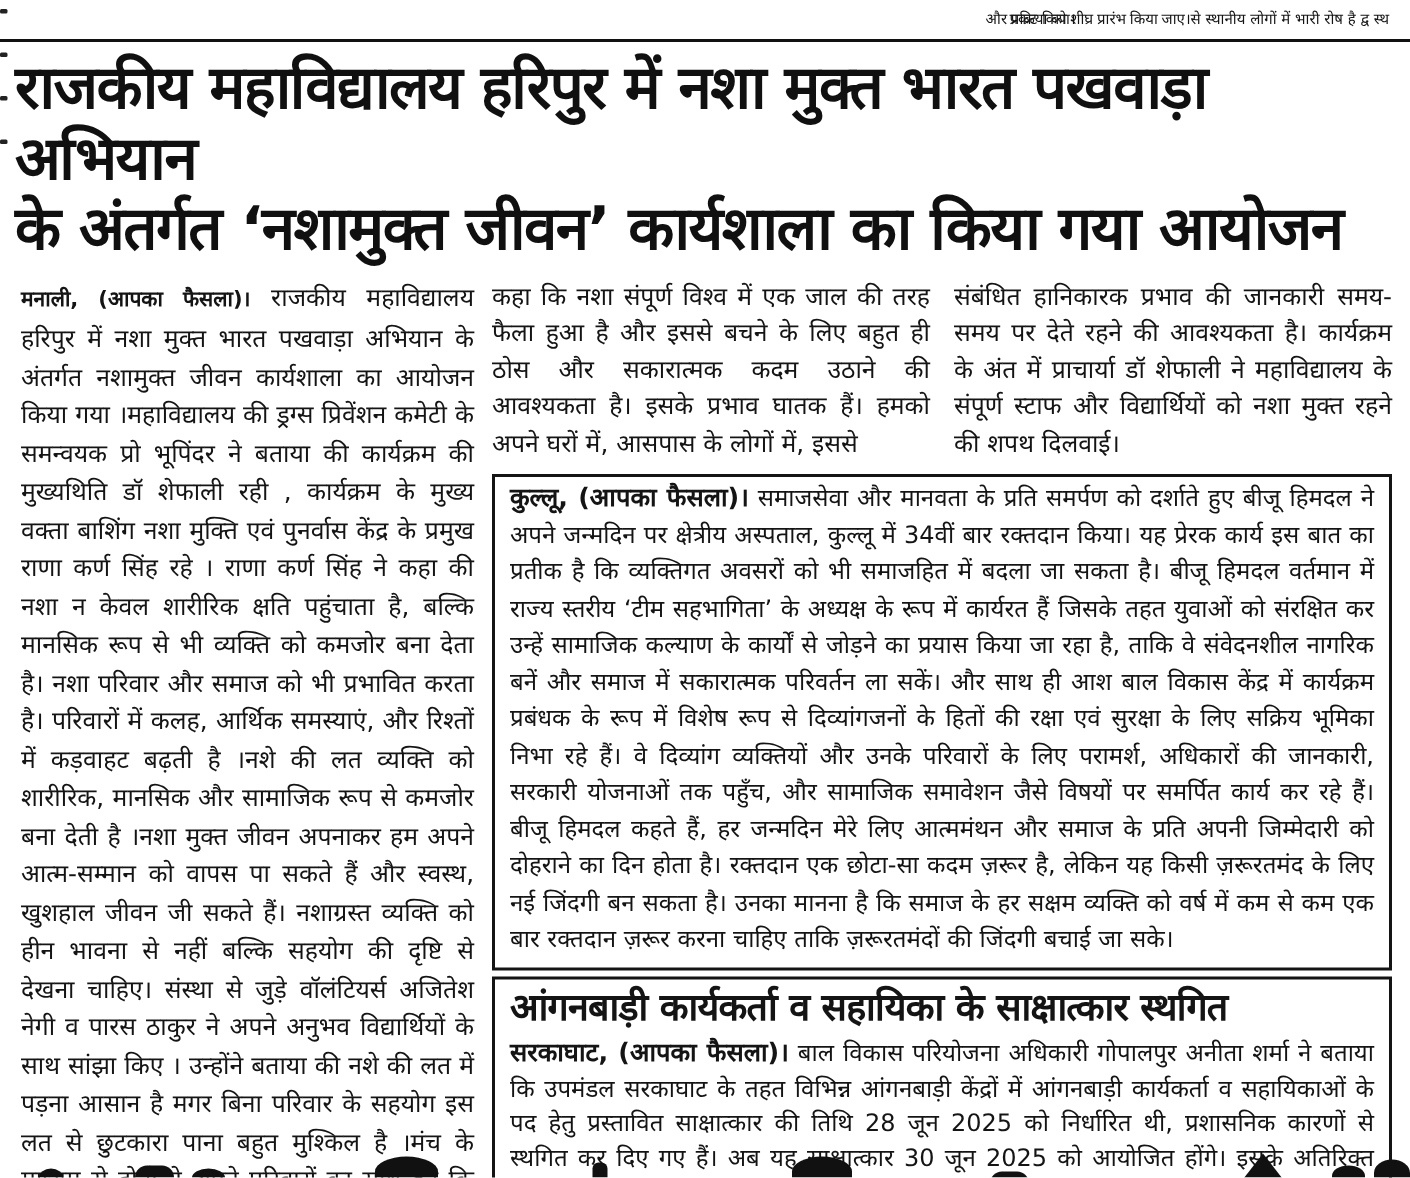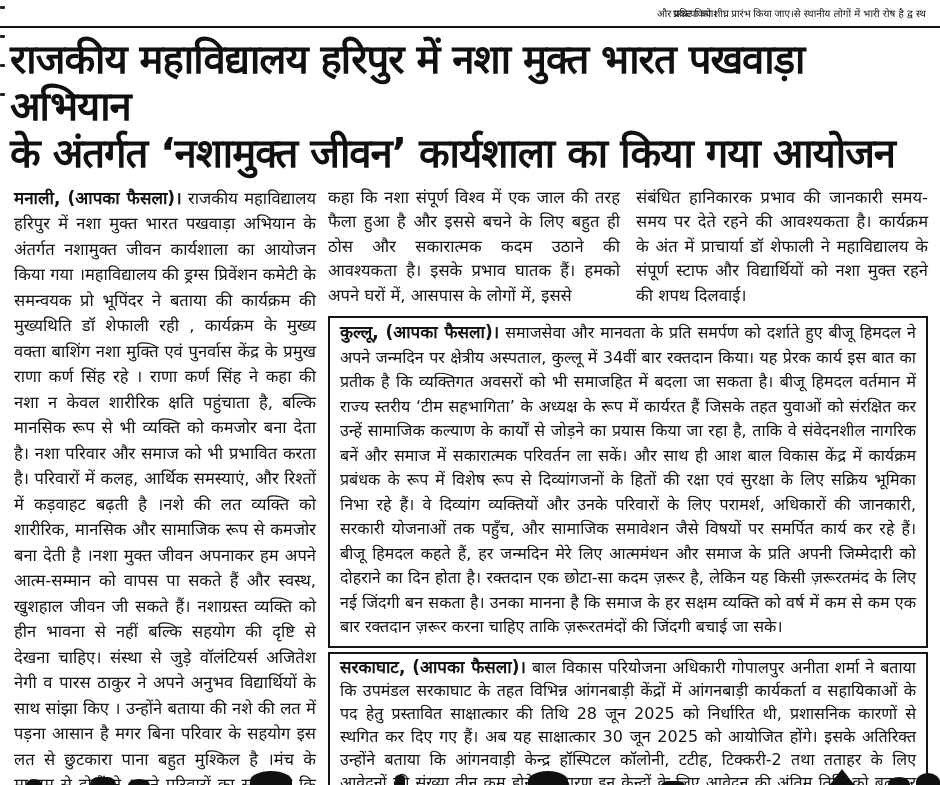--- a/index.html
+++ b/index.html
@@ -24,21 +24,21 @@
   
   .headline {
     font-weight:700;
     font-size:40px; line-height:1.18; letter-spacing:-1px;
     padding:8px 10px 6px 10px; color:#101010;
   }
 
   
   .content { display:flex; gap:12px; padding:2px 12px 0 14px; }
   .col1 { width:302px; flex-shrink:0; font-size:16.5px; line-height:25.5px; text-align:justify; }
-  .col1 b { font-size:17px; }
+  .col1 b { font-size:14px; }
   .right-area { flex:1; display:flex; flex-direction:column; min-width:0; }
   .right-cols { display:flex; gap:16px; margin-bottom:4px; }
   .right-cols .colx { flex:1; font-size:16.5px; line-height:24.5px; text-align:justify; }
 
   .news-box {
     border:2px solid #141414; background:#fff;
     padding:2px 10px 6px 10px; margin-top:4px;
   }
   .news-box .box-headline {
     font-size:25px; font-weight:700; line-height:1.25;
@@ -108,20 +108,21 @@
         <div class="colx">संबंधित हानिकारक प्रभाव की जानकारी समय-समय पर देते रहने की आवश्यकता है। कार्यक्रम के अंत में प्राचार्या डॉ शेफाली ने महाविद्यालय के संपूर्ण स्टाफ और विद्यार्थियों को नशा मुक्त रहने की शपथ दिलवाई।</div>
       </div>
 
       <div class="news-box" id="box1">
         <div class="box-body">
           <b>कुल्लू, (आपका फैसला)।</b><span> समाजसेवा और मानवता के प्रति समर्पण को दर्शाते हुए बीजू हिमदल ने अपने जन्मदिन पर क्षेत्रीय अस्पताल, कुल्लू में 34वीं बार रक्तदान किया। यह प्रेरक कार्य इस बात का प्रतीक है कि व्यक्तिगत अवसरों को भी समाजहित में बदला जा सकता है। बीजू हिमदल वर्तमान में राज्य स्तरीय ‘टीम सहभागिता’ के अध्यक्ष के रूप में कार्यरत हैं जिसके  तहत युवाओं को संरक्षित कर उन्हें सामाजिक कल्याण के कार्यों से जोड़ने का प्रयास किया जा रहा है, ताकि वे संवेदनशील नागरिक बनें और समाज में सकारात्मक परिवर्तन ला सकें। और साथ ही आश बाल विकास केंद्र में कार्यक्रम प्रबंधक के रूप में विशेष रूप से दिव्यांगजनों के हितों की रक्षा एवं सुरक्षा के लिए सक्रिय भूमिका निभा रहे हैं। वे दिव्यांग व्यक्तियों और उनके परिवारों के लिए परामर्श, अधिकारों की जानकारी, सरकारी योजनाओं तक पहुँच, और सामाजिक समावेशन जैसे विषयों पर समर्पित कार्य कर रहे हैं। बीजू हिमदल कहते हैं, हर जन्मदिन मेरे लिए आत्ममंथन और समाज के प्रति अपनी जिम्मेदारी को दोहराने का दिन होता है। रक्तदान एक छोटा-सा कदम ज़रूर है, लेकिन यह किसी ज़रूरतमंद के लिए नई जिंदगी बन सकता है। उनका मानना है कि समाज के हर सक्षम व्यक्ति को वर्ष में कम से कम एक बार रक्तदान ज़रूर करना चाहिए ताकि ज़रूरतमंदों की जिंदगी बचाई जा सके।</span>
         </div>
       </div>
 
       <div class="news-box" id="box2">
+        <div class="box-headline">आंगनबाड़ी कार्यकर्ता व सहायिका के साक्षात्कार स्थगित</div>
         <div class="box-body">
           <b>सरकाघाट, (आपका फैसला)।</b><span> बाल विकास परियोजना अधिकारी गोपालपुर अनीता शर्मा ने बताया कि उपमंडल सरकाघाट के तहत विभिन्न आंगनबाड़ी केंद्रों में आंगनबाड़ी कार्यकर्ता व सहायिकाओं के पद हेतु प्रस्तावित साक्षात्कार की तिथि 28 जून 2025 को निर्धारित थी, प्रशासनिक कारणों से स्थगित कर दिए गए हैं। अब यह साक्षात्कार 30 जून 2025 को आयोजित होंगे। इसके अतिरिक्त उन्होंने बताया कि आंगनवाड़ी केन्द्र हॉस्पिटल कॉलोनी, टटीह, टिक्करी-2 तथा तताहर के लिए आवेदनों की संख्या तीन कम होने के कारण इन केन्द्रों के लिए आवेदन की अंतिम तिथि को बढ़ाकर 17 जुलाई 2025 कर दिया है। इन केन्द्रों के लिए साक्षात्कार की तिथि 24 जुलाई 2025 को निर्धारित की गई है।</span>
         </div>
       </div>
 
     </div>
   </div>
 
   <div class="cutoff-strip">
     <span class="blob b1"></span>

